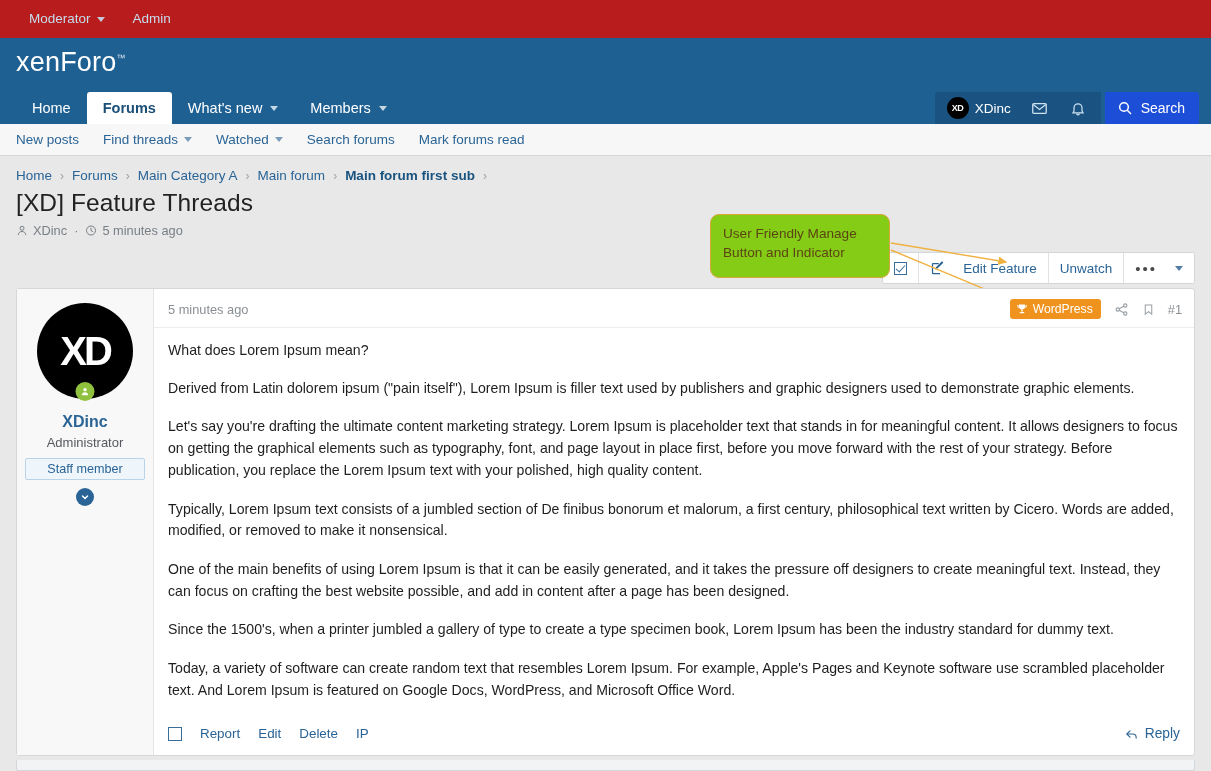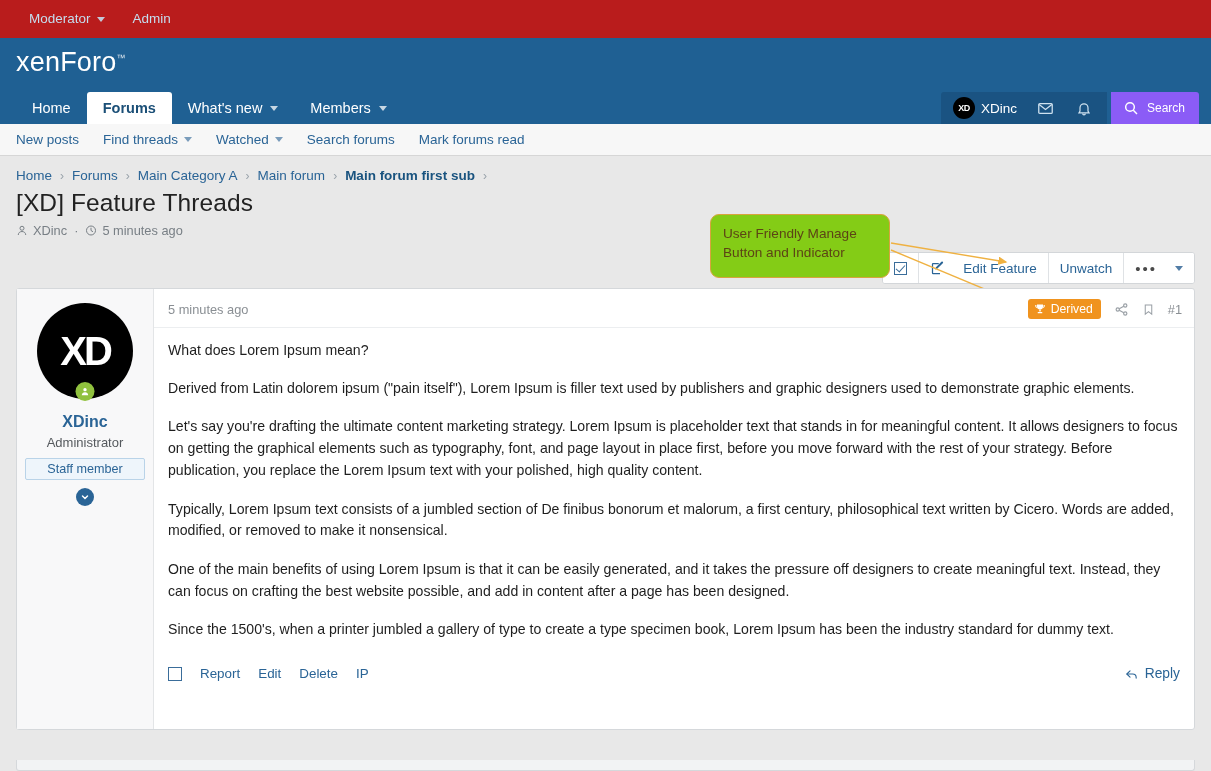--- a/index.html
+++ b/index.html
@@ -57,22 +57,22 @@
   .av-mini {
     width: 22px; height: 22px; border-radius: 50%; background: #000; color: #fff;
     font-size: 9px; font-weight: bold; display: flex; align-items: center; justify-content: center;
     margin-left: 8px; letter-spacing: -0.5px;
   }
   .navicon {
     width: 38px; display: flex; align-items: center; justify-content: center;
     color: #cfe2f0;
   }
   .navsearch {
-    background: #8b5cf6; display: flex; align-items: center; gap: 8px; padding: 0 14px 0 12px;
-    color: #ffffff; font-size: 12px; border-radius: 0 3px 0 0; margin-left: 4px;
+    background: #1d4ed8; display: flex; align-items: center; gap: 8px; padding: 0 14px 0 12px;
+    color: #ffffff; font-size: 14px; border-radius: 0 3px 0 0; margin-left: 4px;
   }
 
   
   .subnav {
     background: #f7f7f7; height: 32px; display: flex; align-items: center;
     padding-left: 16px; border-bottom: 1px solid #d6d6d6;
   }
   .subnav a {
     color: #2a6496; font-size: 13.5px; text-decoration: none; padding: 0 12px;
     display: inline-flex; align-items: center; gap: 6px;
@@ -380,21 +380,21 @@
             <span class="badge-featured">
               <span>
                 <svg width="12" height="12" viewBox="0 0 24 24" fill="#ffffff">
                   <path d="M6 3h12v4a6 6 0 11-12 0V3z"></path>
                     <path d="M10.5 13h3v4h-3z"></path>
                     <path d="M7.5 18h9v2.5h-9z"></path>
                   <path d="M5 4H2.5v2.2c0 2.2 1.6 3.6 3.3 3.8V7.9C5 7.6 4.4 7 4.4 6.2V5.4H5z"></path>
                   <path d="M19 4h2.5v2.2c0 2.2-1.6 3.6-3.3 3.8V7.9c.8-.3 1.4-.9 1.4-1.7V5.4H19z"></path>
                 </svg>
               </span>
-              <span>Derived</span>
+              <span>WordPress</span>
             </span>
             <span class="ico-gray">
               <svg width="15" height="15" viewBox="0 0 24 24" fill="none" stroke="currentColor" stroke-width="1.9">
                 <circle cx="18" cy="5.5" r="2.6"></circle>
                   <circle cx="6" cy="12" r="2.6"></circle>
                   <circle cx="18" cy="18.5" r="2.6"></circle>
                 <path d="M8.4 10.7l7.2-3.9M8.4 13.3l7.2 3.9"></path>
               </svg>
             </span>
             <span class="ico-gray">
@@ -406,20 +406,21 @@
           </span>
         </div>
 
         <div class="bodytext">
           <p>What does Lorem Ipsum mean?</p>
           <p class="tight">Derived from Latin dolorem ipsum ("pain itself"), Lorem Ipsum is filler text used by publishers and graphic designers used to demonstrate graphic elements.</p>
           <p>Let's say you're drafting the ultimate content marketing strategy. Lorem Ipsum is placeholder text that stands in for meaningful content. It allows designers to focus on getting the graphical elements such as typography, font, and page layout in place first, before you move forward with the rest of your strategy. Before publication, you replace the Lorem Ipsum text with your polished, high quality content.</p>
           <p>Typically, Lorem Ipsum text consists of a jumbled section of De finibus bonorum et malorum, a first century, philosophical text written by Cicero. Words are added, modified, or removed to make it nonsensical.</p>
           <p>One of the main benefits of using Lorem Ipsum is that it can be easily generated, and it takes the pressure off designers to create meaningful text. Instead, they can focus on crafting the best website possible, and add in content after a page has been designed.</p>
           <p>Since the 1500's, when a printer jumbled a gallery of type to create a type specimen book, Lorem Ipsum has been the industry standard for dummy text.</p>
+          <p>Today, a variety of software can create random text that resembles Lorem Ipsum. For example, Apple's Pages and Keynote software use scrambled placeholder text. And Lorem Ipsum is featured on Google Docs, WordPress, and Microsoft Office Word.</p>
         </div>
 
         <div class="postfoot">
           <div class="footleft">
             <i class="sq-empty"></i>
             <a href="#">Report</a>
             <a href="#">Edit</a>
             <a href="#">Delete</a>
             <a href="#">IP</a>
           </div>

